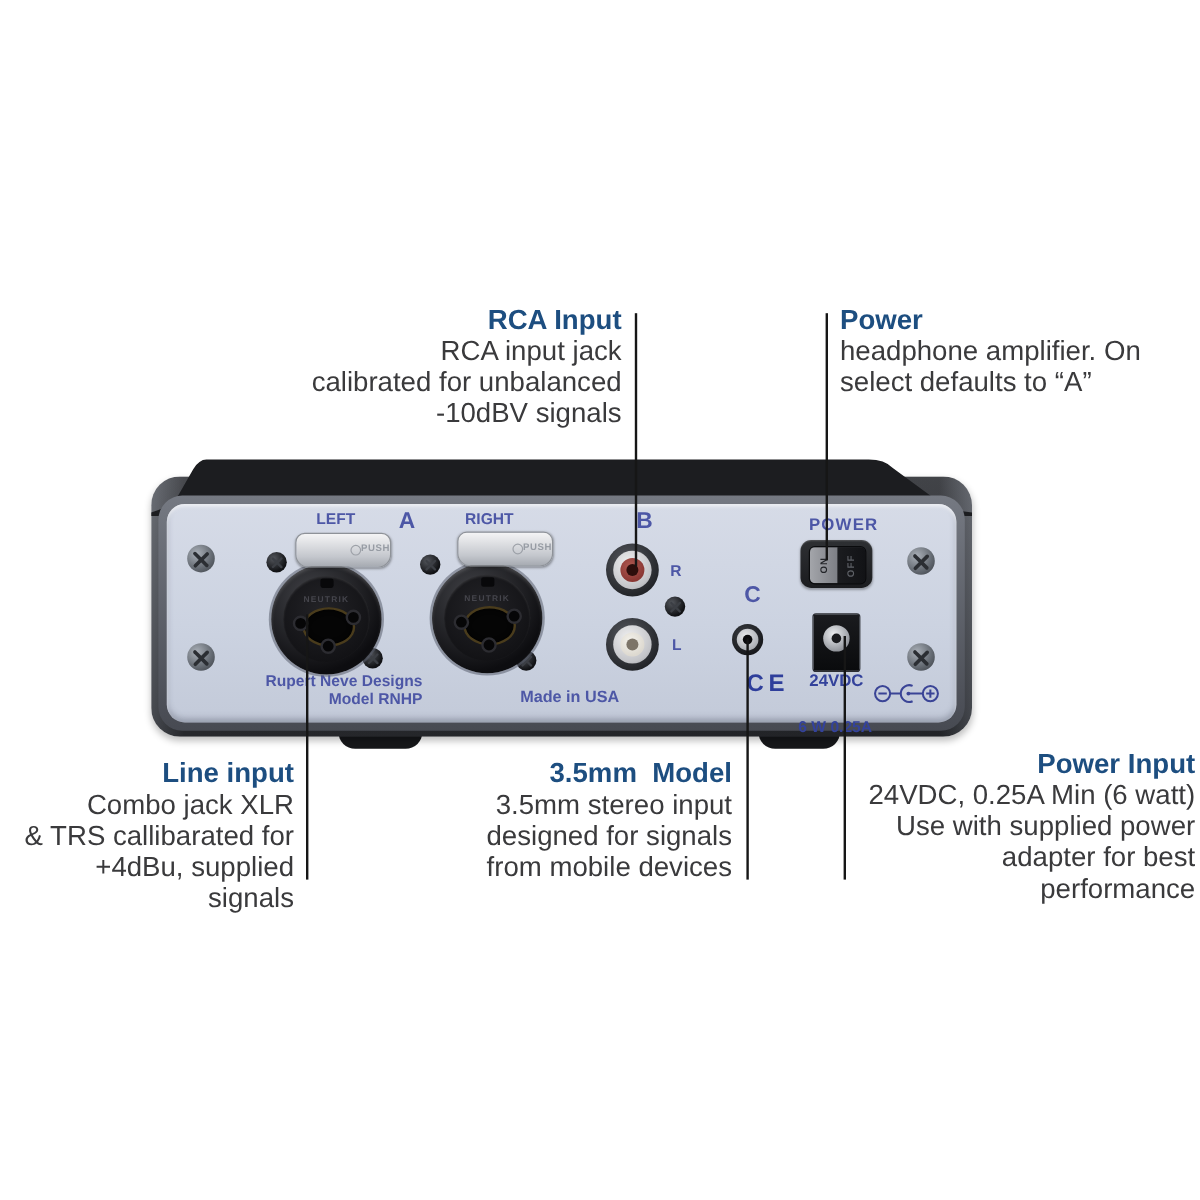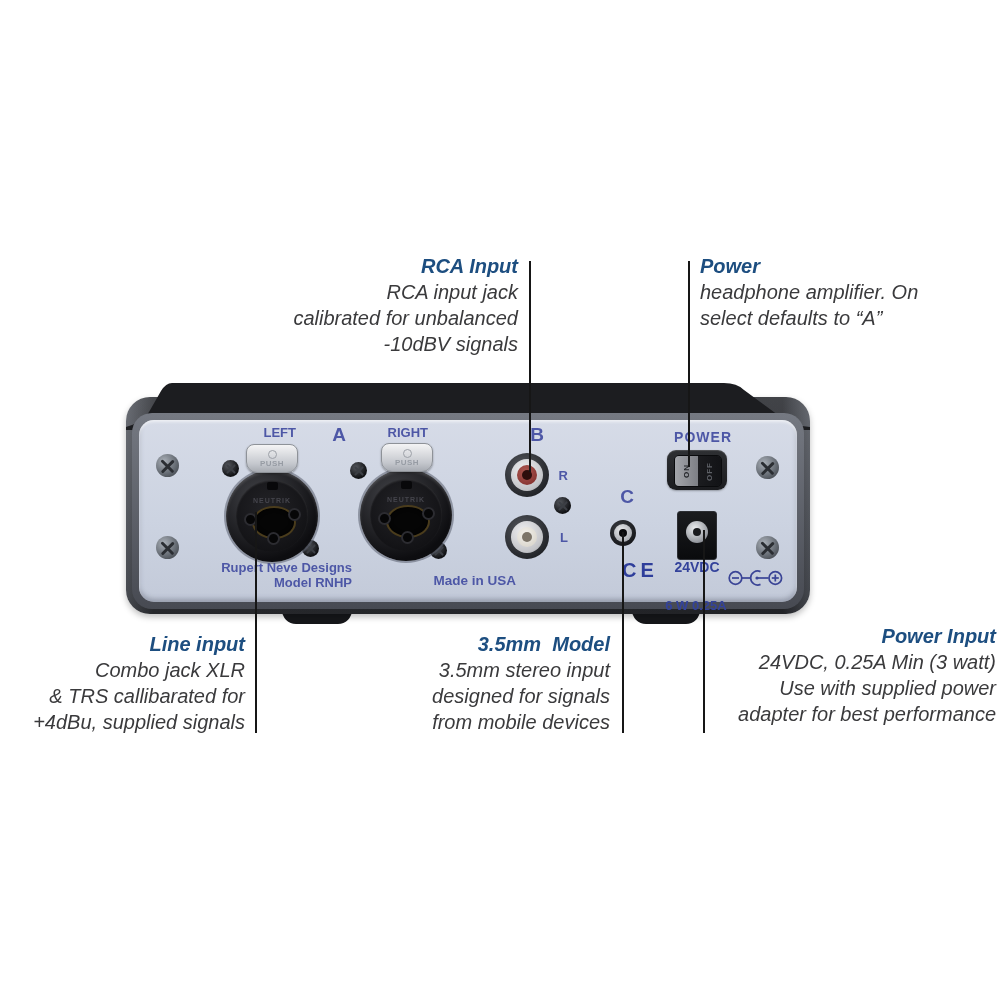--- a/index.html
+++ b/index.html
@@ -1,21 +1,21 @@
 <!DOCTYPE html>
 <html><head>
 <meta charset="utf-8">
 <style>
   html,body{margin:0;padding:0;background:#fff;}
   .stage{
     position:relative;width:1000px;height:1000px;background:#ffffff;
     font-family:"Liberation Sans", sans-serif;overflow:hidden;
   }
   
-  .ann{position:absolute;z-index:7;color:#3a3a3c;font-size:20px;line-height:26px;font-style:italic;}
+  .ann{position:absolute;z-index:7;color:#3a3a3c;font-size:23px;line-height:26px;}
   .ann .ann-title{color:#1d4e80;font-weight:700;white-space:pre;}
   .ann-rca{left:250px;top:253px;width:268px;text-align:right;}
   .ann-power{left:700px;top:253px;width:268px;text-align:left;}
   .ann-line{left:12px;top:631px;width:233px;text-align:right;}
   .ann-35{left:390px;top:631px;width:220px;text-align:right;}
   .ann-pwrin{left:716px;top:623px;width:280px;text-align:right;}
   
   .cline{position:absolute;width:2px;background:#161616;z-index:6;}
   .cl-rca{left:529px;top:261px;height:211px;}
   .cl-power{left:688px;top:261px;height:206px;}
@@ -66,21 +66,21 @@
     box-shadow:inset 0 1px 2px rgba(255,255,255,.12);}
   .xlr-brand{position:absolute;left:0;top:17px;width:100%;text-align:center;
     font-size:7px;letter-spacing:1px;color:#45454c;font-weight:700;}
   .xlr-hole{position:absolute;left:16px;top:26px;width:40px;height:29px;border-radius:50%;
     background:#050505;border:2px solid #4a3c1c;box-shadow:inset 0 0 4px #000;}
   .xlr-pin{position:absolute;width:9px;height:9px;border-radius:50%;background:#060607;border:2px solid #2c2c31;}
   .xlr-notch{position:absolute;left:31px;top:2px;width:11px;height:8px;background:#08080a;border-radius:2px;}
   .push-tab{position:absolute;z-index:6;width:50px;height:27px;border-radius:8px 8px 11px 11px;
     background:linear-gradient(180deg,#f4f4f5,#c4c7cd 70%,#a7abb2);
     border:1px solid #8e9298;box-shadow:0 1px 2px rgba(0,0,0,.35);
-    display:flex;flex-direction:column;align-items:center;justify-content:flex-end;}
+    display:flex;flex-direction:row;align-items:center;justify-content:flex-end;padding-left:28px;}
   .push-tab .dot{width:7px;height:7px;border-radius:50%;border:1px solid #9da1a8;margin-bottom:0px;}
   .push-tab .ptxt{font-size:8px;line-height:10px;color:#979ca4;font-weight:700;letter-spacing:.5px;margin-bottom:3px;}
   
   .rca{position:absolute;z-index:5;width:44px;height:44px;border-radius:50%;
     background:radial-gradient(circle at 40% 34%,#55585e,#222428 75%);}
   .rca-silver{position:absolute;left:6px;top:6px;width:32px;height:32px;border-radius:50%;
     background:radial-gradient(circle at 40% 34%,#f0f0f1,#c2c3c7 70%,#8f9196);}
   .rca-center{position:absolute;left:12px;top:12px;width:20px;height:20px;border-radius:50%;}
   .rca-red .rca-center{background:radial-gradient(circle at 42% 36%,#b05a52,#8a3733 70%);}
   .rca-white .rca-center{background:radial-gradient(circle at 42% 36%,#f4f2ec,#ddd9d0 70%);}
@@ -139,21 +139,21 @@
 
   <section class="ann ann-35">
     <div class="ann-title">3.5mm  Model</div>
     <div>3.5mm stereo input</div>
     <div>designed for signals</div>
     <div>from mobile devices</div>
   </section>
 
   <section class="ann ann-pwrin">
     <div class="ann-title">Power Input</div>
-    <div>24VDC, 0.25A Min (3 watt)</div>
+    <div>24VDC, 0.25A Min (6 watt)</div>
     <div>Use with supplied power</div>
     <div>adapter for best performance</div>
   </section>
 
   <div class="cline cl-rca"></div>
   <div class="cline cl-power"></div>
   <div class="cline cl-line"></div>
   <div class="cline cl-35"></div>
   <div class="cline cl-pwrin"></div>
 

